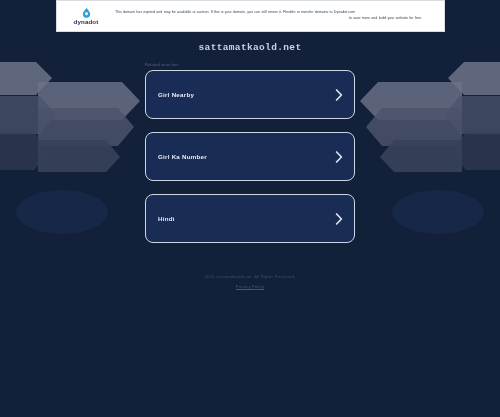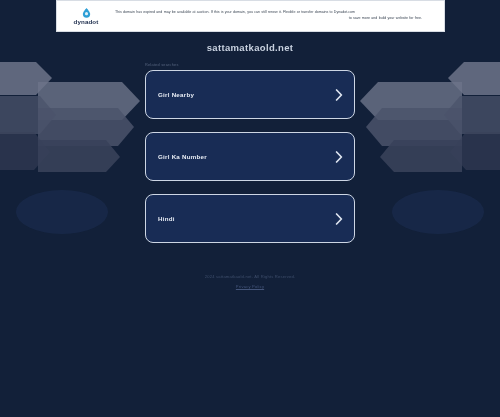--- a/index.html
+++ b/index.html
@@ -79,20 +79,21 @@
     display: flex;
     flex-direction: column;
     align-items: center;
   }
   .domain-title {
     margin-top: 42px;
     font-size: 9.5px;
     font-weight: bold;
     color: #c9d2e0;
     letter-spacing: 0.35px;
+    font-family: Liberation Mono, monospace;
   }
   .related-label {
     margin-top: 10px;
     width: 210px;
     text-align: left;
     font-size: 3.8px;
     color: #57657f;
     letter-spacing: 0.25px;
   }
   .links {

